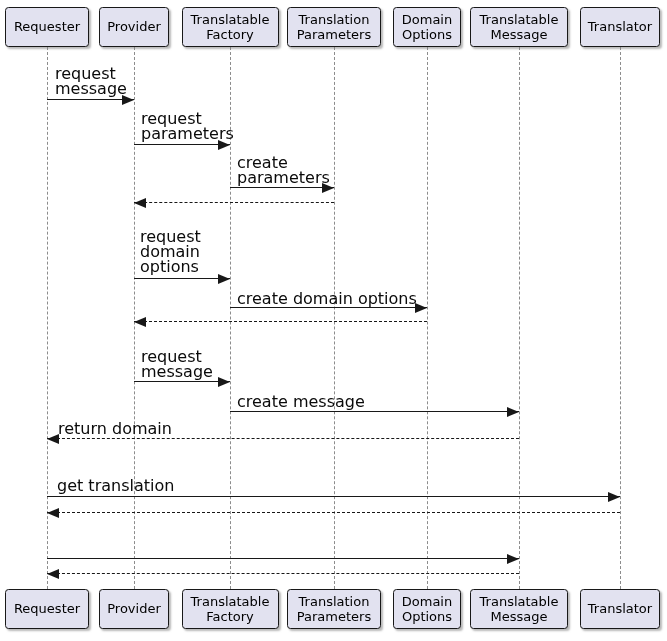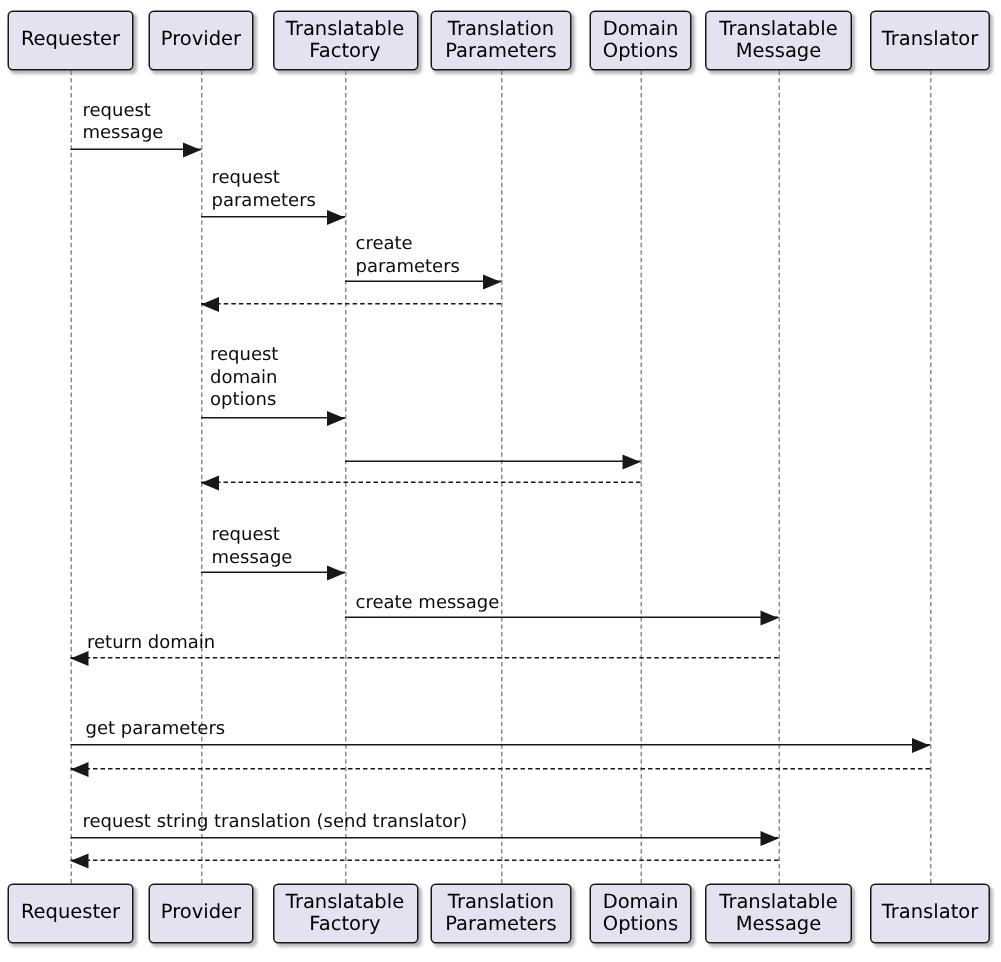--- a/index.html
+++ b/index.html
@@ -50,21 +50,21 @@
     width: 0;
     height: 0;
     border-top: 5px solid transparent;
     border-bottom: 5px solid transparent;
     z-index: 2;
   }
   .arrowhead.right { border-left: 12px solid #181818; }
   .arrowhead.left  { border-right: 12px solid #181818; }
   .msg-label {
     position: absolute;
-    font-size: 12px;
+    font-size: 16px;
     line-height: 15px;
     color: #0a0a0a;
     white-space: pre-line;
     z-index: 2;
   }
 </style>
 </head>
 <body>
 
 <div id="stage" style="width: 667px; height: 641px; background: rgb(255, 255, 255); border-radius: 14px;">
@@ -111,35 +111,35 @@
 parameters</div>
     <div class="msg-line dashed" style="left: 134px; width: 200px; top: 202px; border-top-color: rgb(24, 24, 24);"></div>
     <div class="arrowhead left" style="top: 198px; left: 134px; border-right-color: rgb(24, 24, 24);"></div>
     <div class="msg-line solid" style="left: 134px; width: 96px; top: 278px; border-top-color: rgb(24, 24, 24);"></div>
     <div class="arrowhead right" style="top: 274px; left: 218px; border-left-color: rgb(24, 24, 24);"></div>
     <div class="msg-label" style="left: 140px; top: 229px;">request
 domain
 options</div>
     <div class="msg-line solid" style="left: 230px; width: 197px; top: 307px; border-top-color: rgb(24, 24, 24);"></div>
     <div class="arrowhead right" style="top: 303px; left: 415px; border-left-color: rgb(24, 24, 24);"></div>
+    <div class="msg-label" style="left: 237px; top: 291px;">create domain options</div>
     <div class="msg-line dashed" style="left: 134px; width: 293px; top: 321px; border-top-color: rgb(24, 24, 24);"></div>
     <div class="arrowhead left" style="top: 317px; left: 134px; border-right-color: rgb(24, 24, 24);"></div>
     <div class="msg-line solid" style="left: 134px; width: 96px; top: 381px; border-top-color: rgb(24, 24, 24);"></div>
     <div class="arrowhead right" style="top: 377px; left: 218px; border-left-color: rgb(24, 24, 24);"></div>
     <div class="msg-label" style="left: 141px; top: 349px;">request
 message</div>
     <div class="msg-line solid" style="left: 230px; width: 289px; top: 411px; border-top-color: rgb(24, 24, 24);"></div>
     <div class="arrowhead right" style="top: 407px; left: 507px; border-left-color: rgb(24, 24, 24);"></div>
     <div class="msg-label" style="left: 237px; top: 394px; text-align: center;">create message</div>
     <div class="msg-line dashed" style="left: 47px; width: 472px; top: 438px; border-top-color: rgb(24, 24, 24);"></div>
     <div class="arrowhead left" style="top: 434px; left: 47px; border-right-color: rgb(24, 24, 24);"></div>
     <div class="msg-label" style="left: 58px; top: 421px;">return domain</div>
     <div class="msg-line solid" style="left: 47px; width: 573px; top: 496px; border-top-color: rgb(24, 24, 24);"></div>
     <div class="arrowhead right" style="top: 492px; left: 608px; border-left-color: rgb(24, 24, 24);"></div>
-    <div class="msg-label" style="left: 57px; top: 478px;">get parameters</div>
+    <div class="msg-label" style="left: 57px; top: 478px;">get translation</div>
     <div class="msg-line dashed" style="left: 47px; width: 573px; top: 512px; border-top-color: rgb(24, 24, 24);"></div>
     <div class="arrowhead left" style="top: 508px; left: 47px; border-right-color: rgb(24, 24, 24);"></div>
     <div class="msg-line solid" style="left: 47px; width: 472px; top: 558px; border-top-color: rgb(24, 24, 24);"></div>
     <div class="arrowhead right" style="top: 554px; left: 507px; border-left-color: rgb(24, 24, 24);"></div>
-    <div class="msg-label" style="left: 55px; top: 540px;">request string translation (send translator)</div>
     <div class="msg-line dashed" style="left: 47px; width: 472px; top: 573px; border-top-color: rgb(24, 24, 24);"></div>
     <div class="arrowhead left" style="top: 569px; left: 47px; border-right-color: rgb(24, 24, 24);"></div>
   </div>
 
 </body></html>

